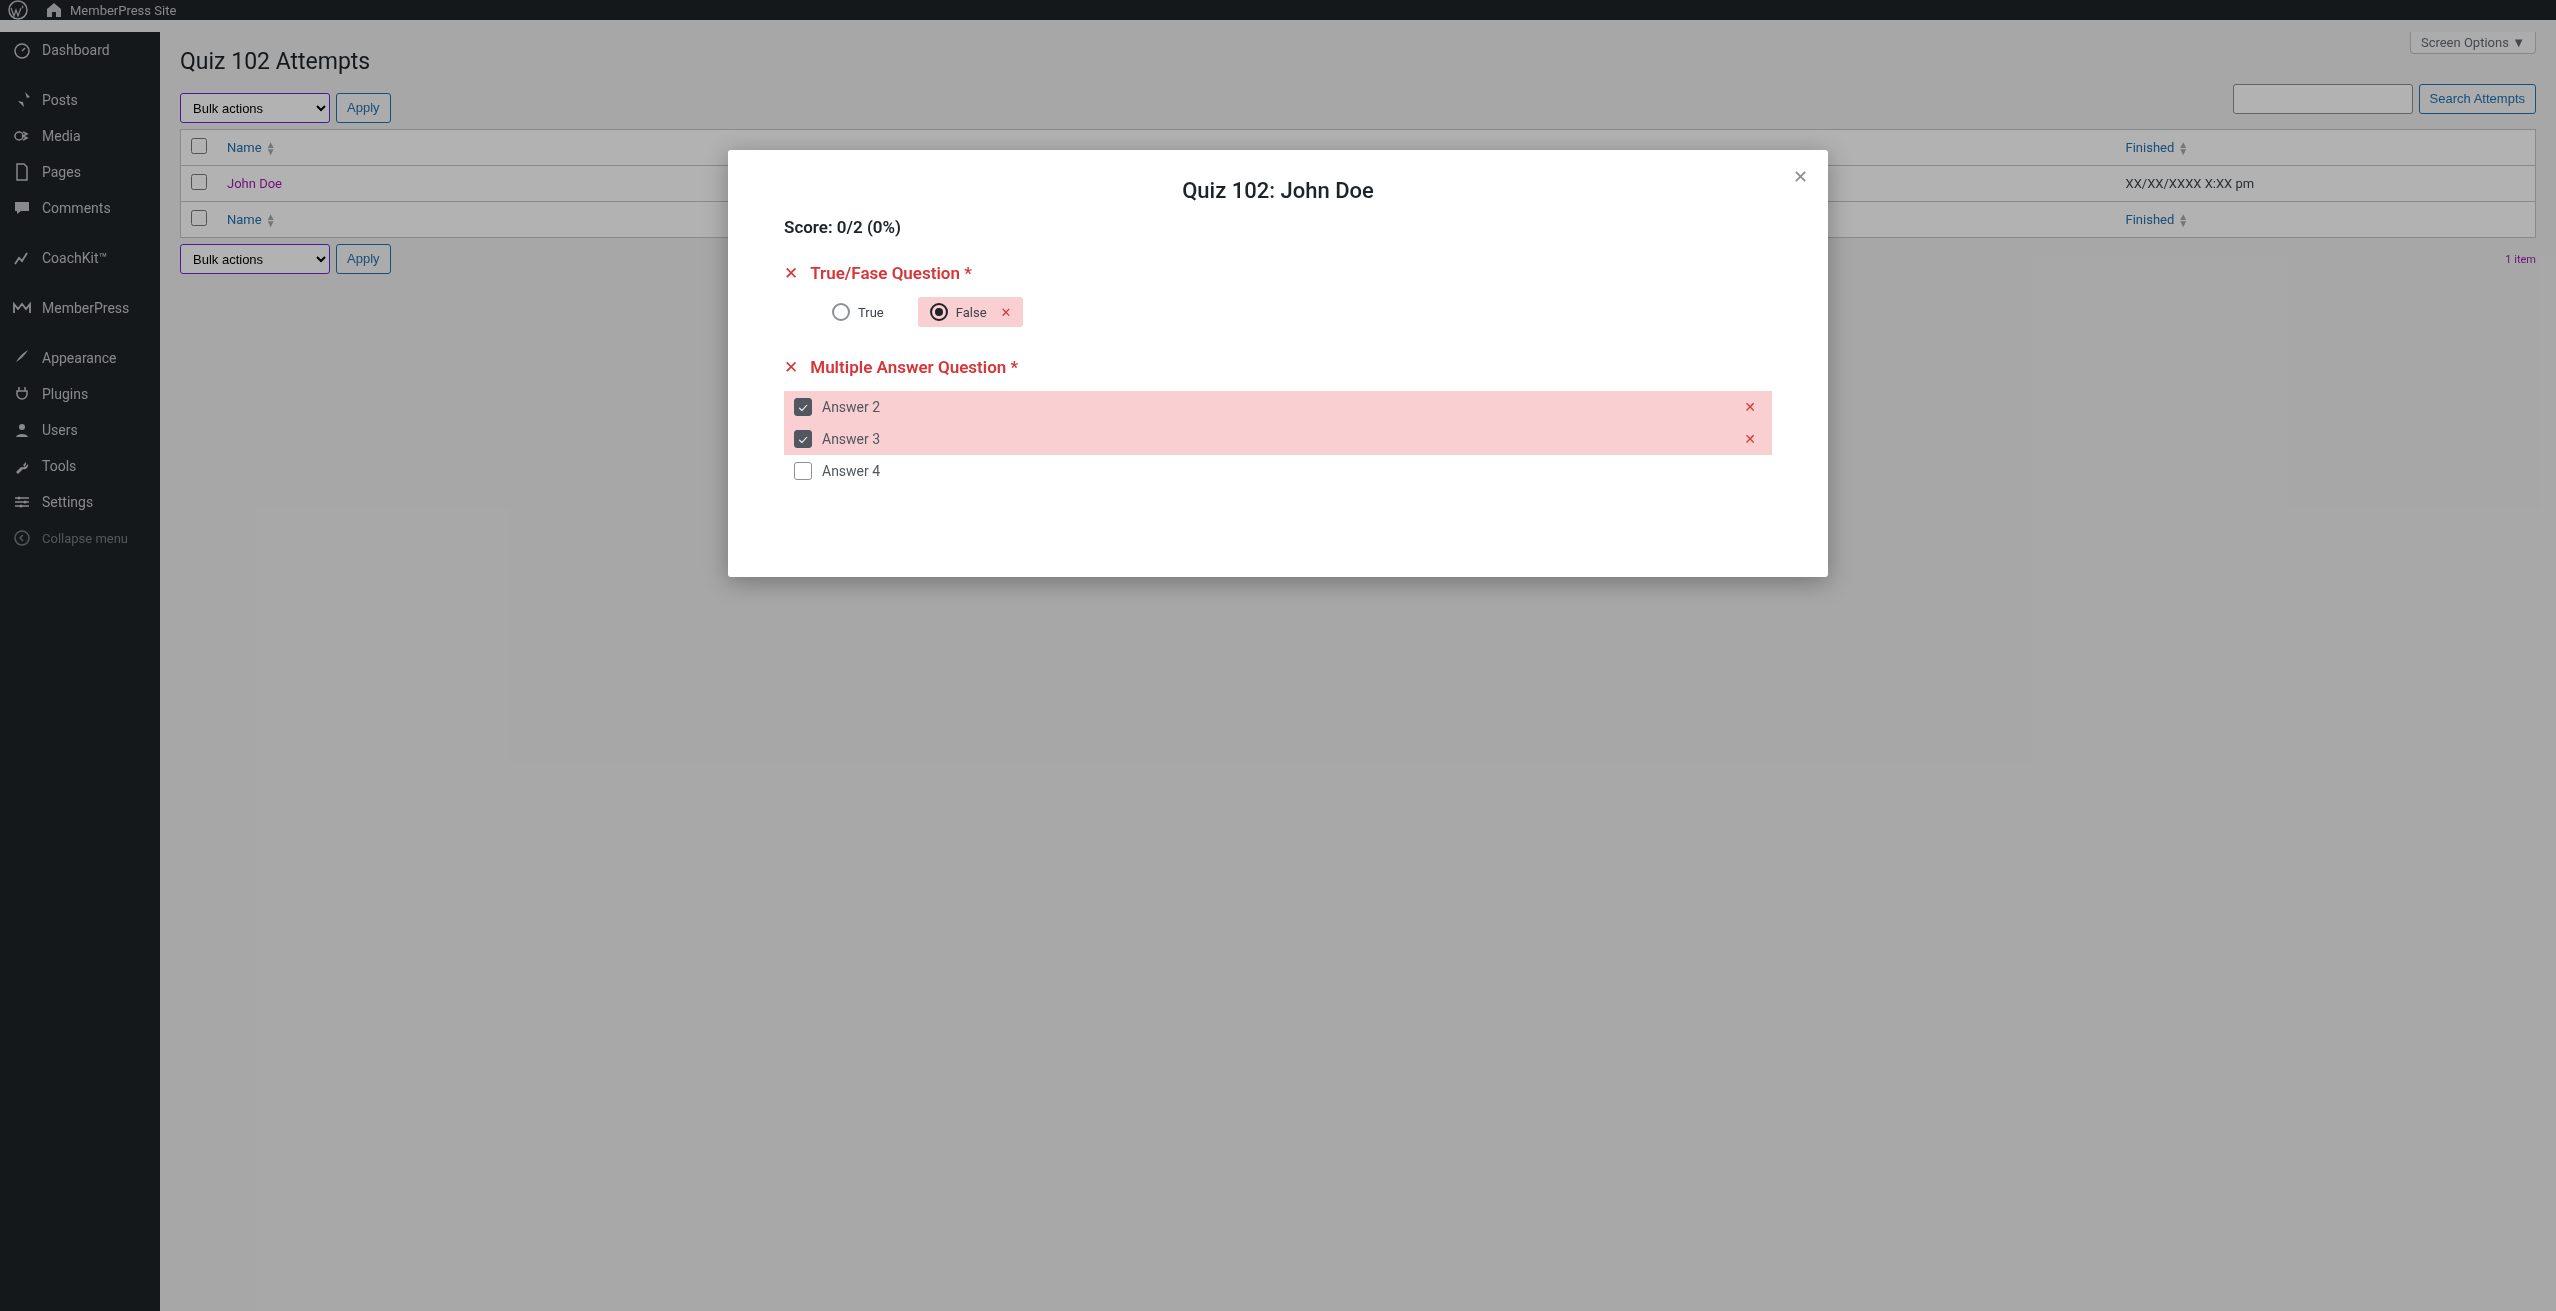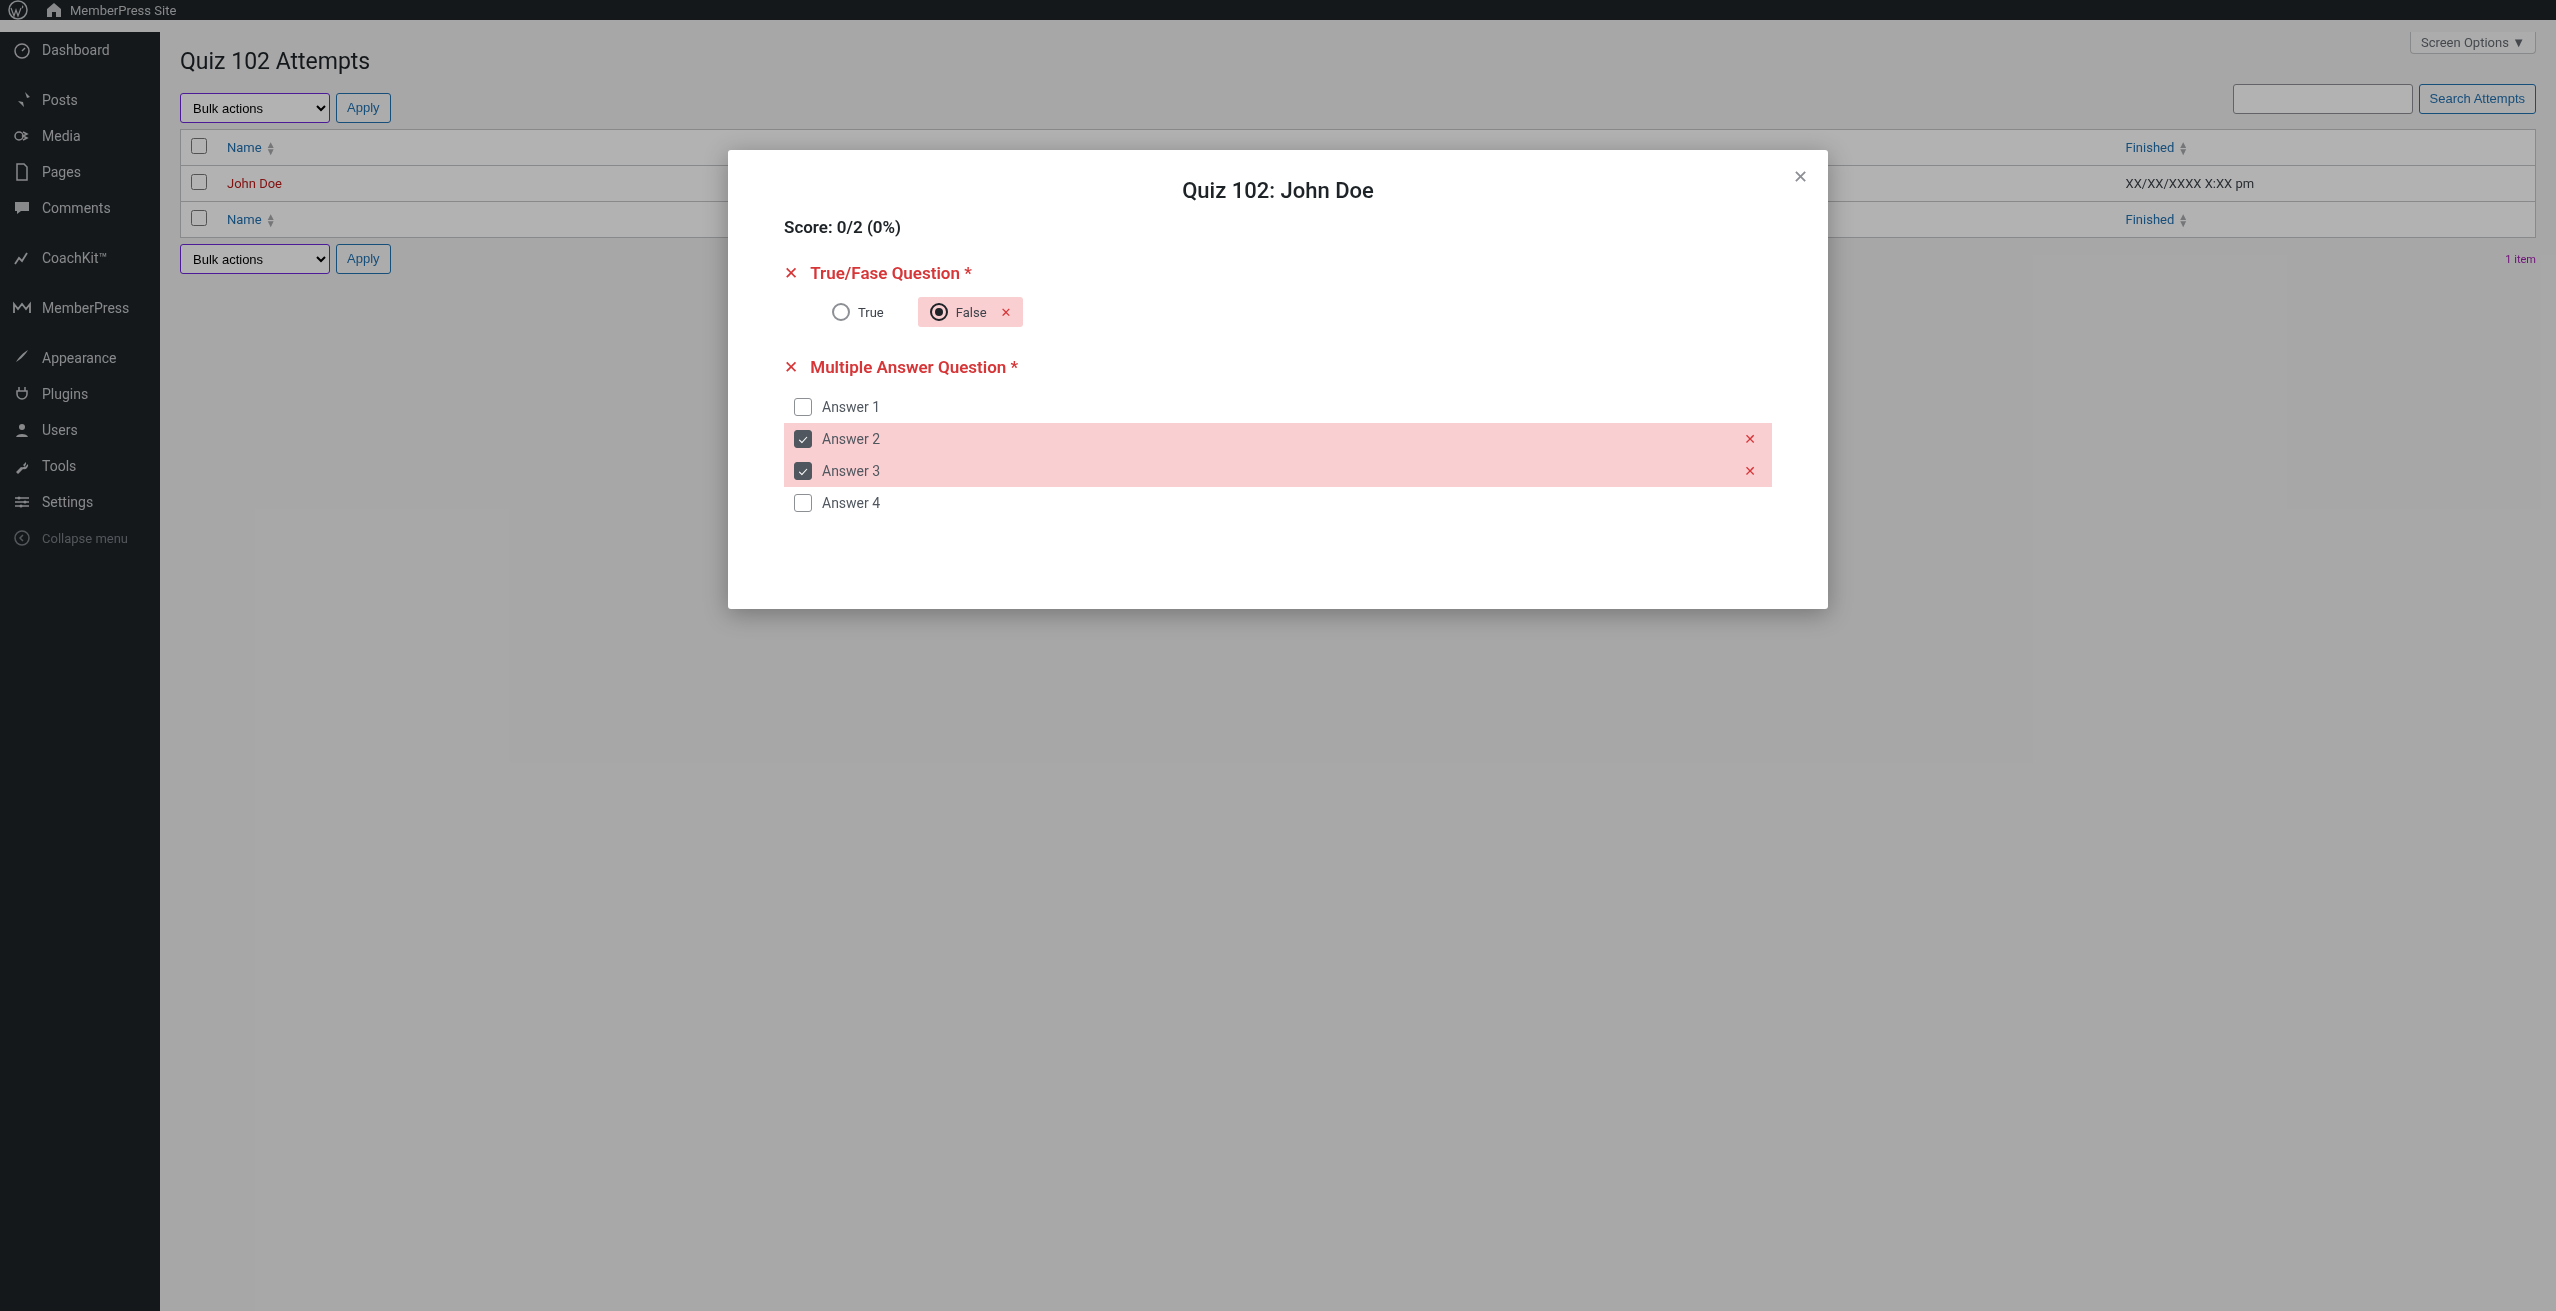--- a/index.html
+++ b/index.html
@@ -97,21 +97,21 @@
   background:#fff;
 }
 table.wp-list th, table.wp-list td {
   text-align:left; padding: 8px 10px; font-size:13px;
 }
 table.wp-list thead th, table.wp-list tfoot th {
   background:#fff; color:#2271b1; font-weight:400; border-bottom:1px solid #c3c4c7;
 }
 table.wp-list tfoot th { border-top:1px solid #c3c4c7; border-bottom:none; }
 table.wp-list th.cb, table.wp-list td.cb { width:30px; }
-table.wp-list td a { color:#b91c1c; text-decoration:none; }
+table.wp-list td a { color:#a21caf; text-decoration:none; }
 .sort-ind { color:#a7aaad; font-size:10px; display:inline-block; margin-left:4px; line-height:7px; vertical-align:middle; }
 
 
 .dimmer {
   position:absolute; inset:0; background:rgba(0,0,0,0.30);
 }
 
 
 .modal {
   position:absolute;
@@ -363,24 +363,20 @@
         </div>
       </div>
     </div>
 
     <div class="question-block">
       <div class="question-head">
         <span class="qx">✕</span>
         <span>Multiple Answer Question *</span>
       </div>
       <div class="answers-list">
-        <div class="answer-row">
-          <span class="chk"></span>
-          <span>Answer 1</span>
-        </div>
         <div class="answer-row wrong">
           <span class="chk checked"></span>
           <span>Answer 2</span>
           <span class="mini-x">✕</span>
         </div>
         <div class="answer-row wrong">
           <span class="chk checked"></span>
           <span>Answer 3</span>
           <span class="mini-x">✕</span>
         </div>

